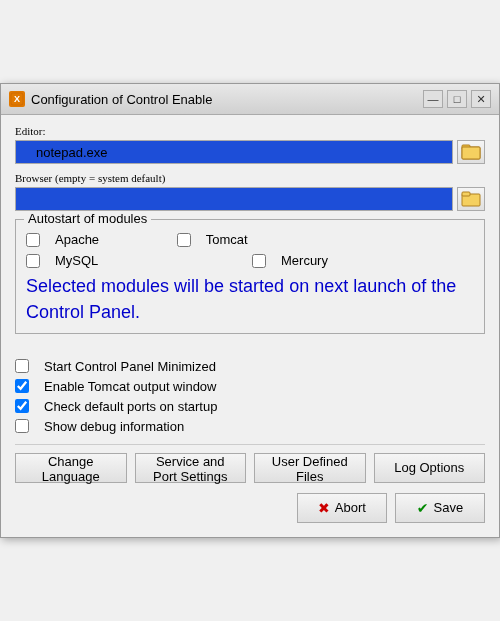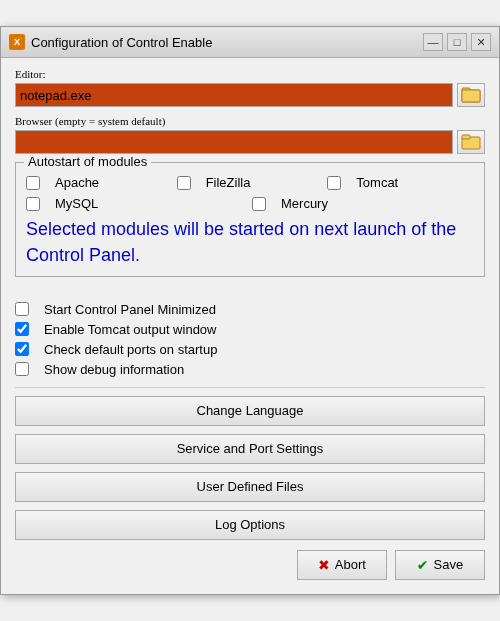--- a/index.html
+++ b/index.html
@@ -77,22 +77,22 @@
     .input-row {
       display: flex;
       align-items: center;
       gap: 4px;
       margin-bottom: 8px;
     }
     .text-input {
       flex: 1;
       height: 24px;
       border: 1px solid #aaa;
-      background: #c2410c;
-      padding: 2px 4px;
+      background: #1d4ed8;
+      padding: 2px 20px;
       font-size: 13px;
       outline: none;
     }
     .browse-btn {
       width: 28px;
       height: 24px;
       border: 1px solid #aaa;
       background: linear-gradient(to bottom, #f5f5f5, #e0e0e0);
       cursor: pointer;
       display: flex;
@@ -153,21 +153,21 @@
 
     .options-section {
       margin-bottom: 10px;
     }
     .option-row {
       margin-bottom: 5px;
     }
 
     .buttons-grid {
       display: grid;
-      grid-template-columns: 1fr;
+      grid-template-columns: 1fr 1fr 1fr 1fr;
       gap: 8px;
       margin-bottom: 10px;
     }
     .action-btn {
       height: 30px;
       border: 1px solid #aaa;
       background: linear-gradient(to bottom, #f5f5f5, #e0e0e0);
       cursor: pointer;
       font-size: 13px;
       color: #000;
@@ -270,24 +270,20 @@
     <div class="group-box">
       <span class="group-legend">Autostart of modules</span>
 
       <div class="checkbox-grid">
         <label class="checkbox-label">
           <input type="checkbox" style="">
           <span>Apache</span>
         </label>
         <label class="checkbox-label">
           <input type="checkbox" style="">
-          <span>FileZilla</span>
-        </label>
-        <label class="checkbox-label">
-          <input type="checkbox" style="">
           <span>Tomcat</span>
         </label>
       </div>
 
       <div class="checkbox-grid-2col">
         <label class="checkbox-label">
           <input type="checkbox" style="">
           <span>MySQL</span>
         </label>
         <label class="checkbox-label">

